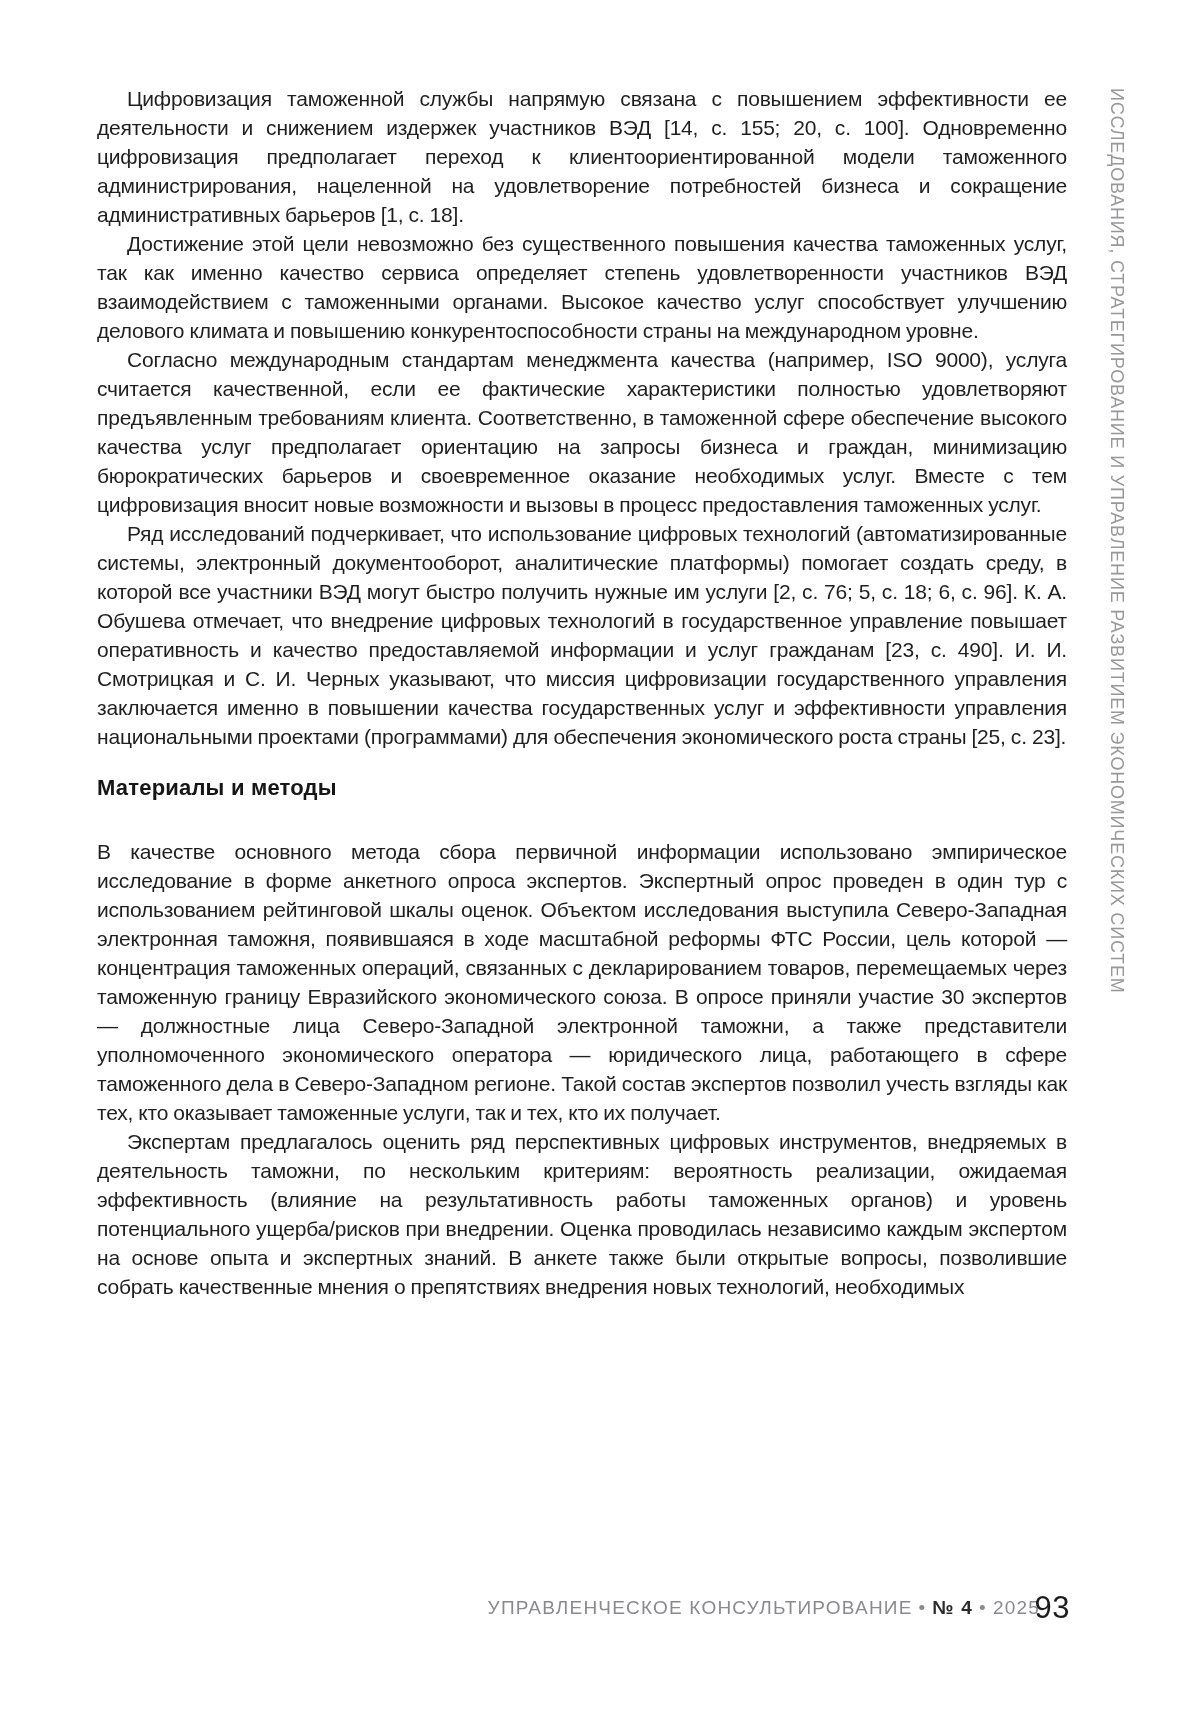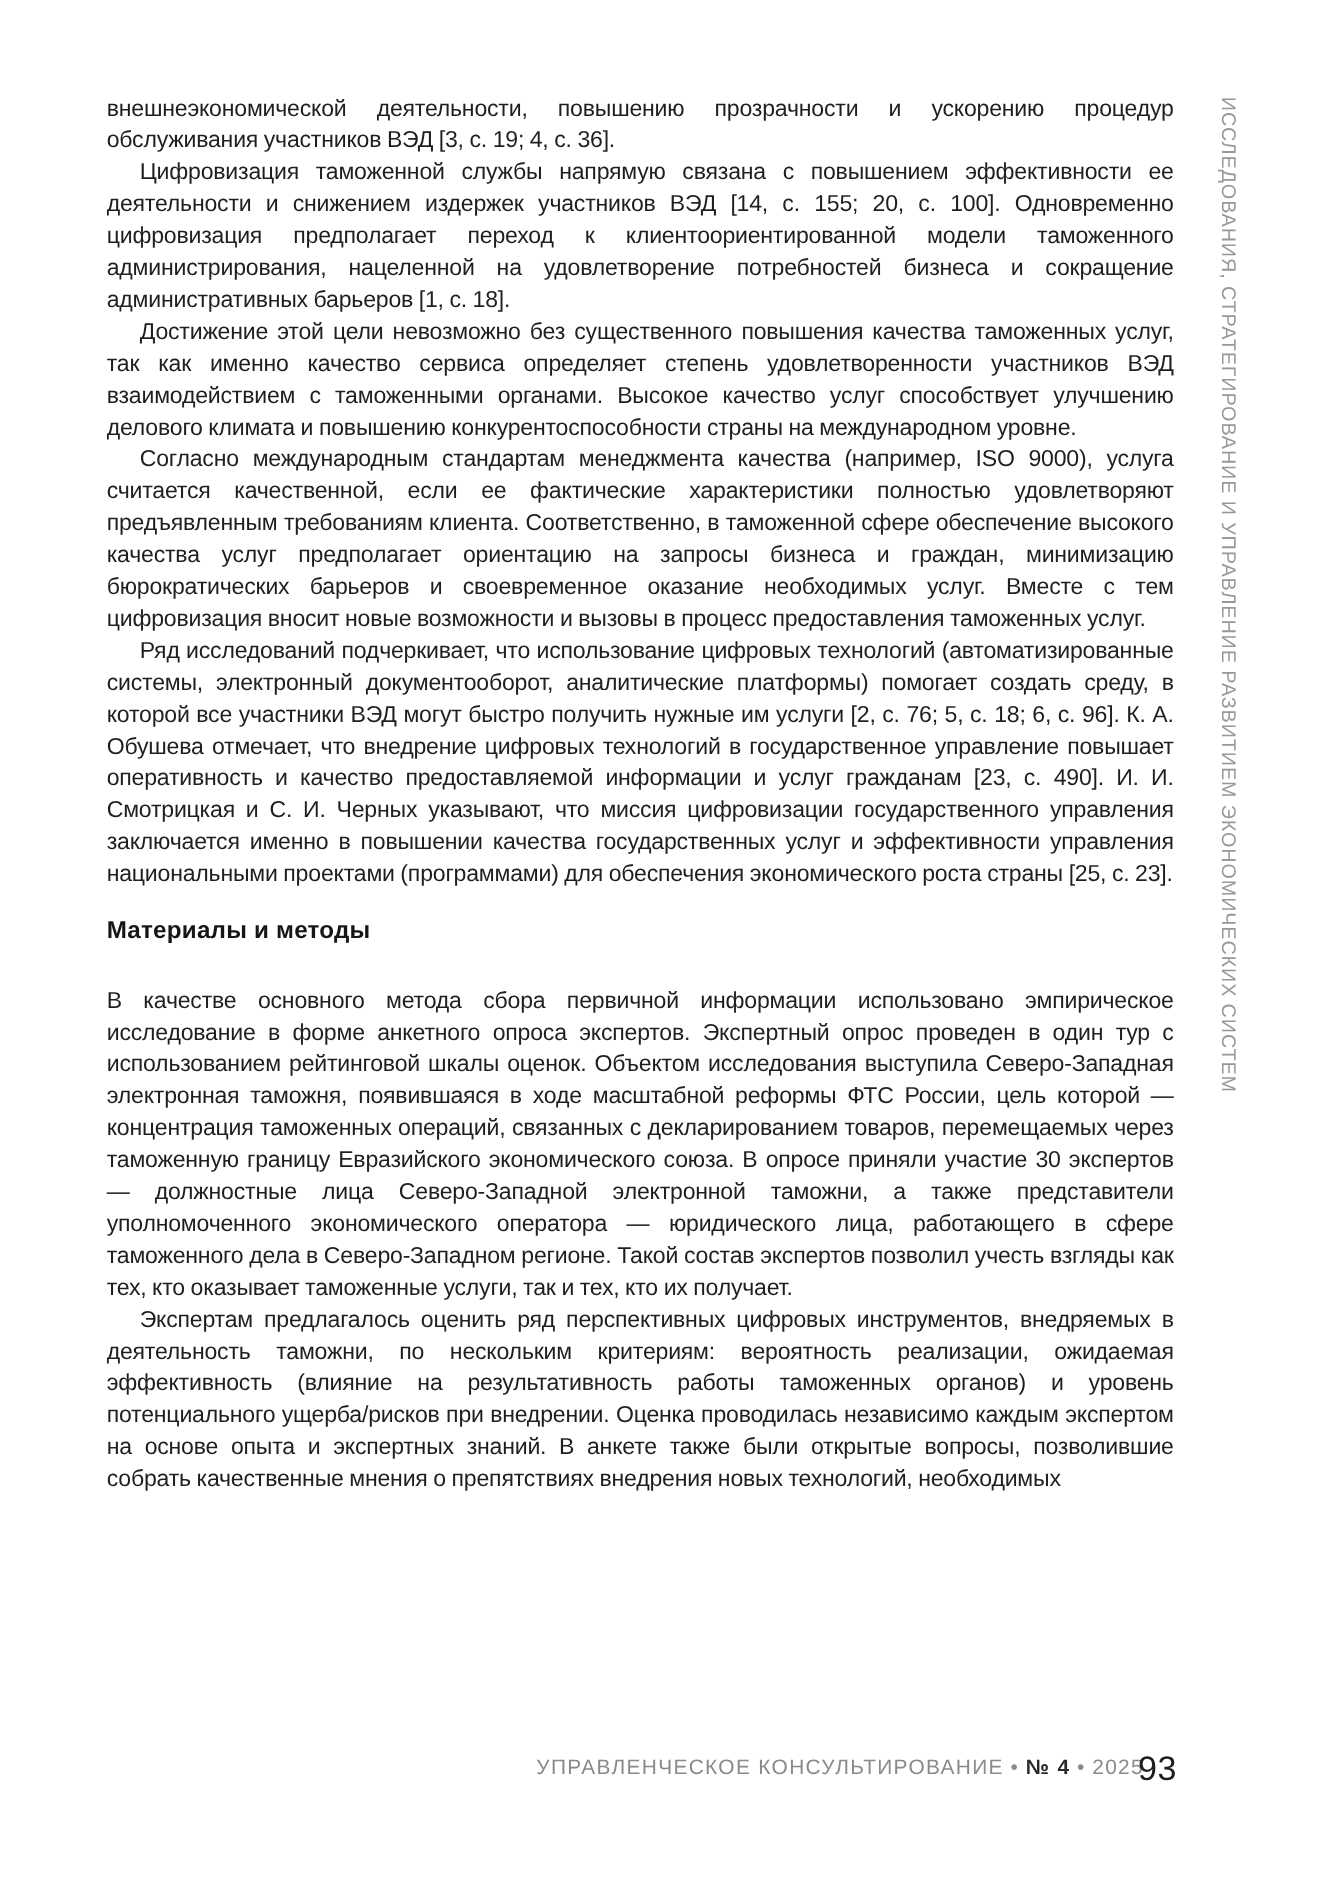--- a/index.html
+++ b/index.html
@@ -77,21 +77,20 @@
   }
 </style>
 </head>
 <body>
 
 <div class="page">
 
   <div class="sidebar-vertical">ИССЛЕДОВАНИЯ, СТРАТЕГИРОВАНИЕ И УПРАВЛЕНИЕ РАЗВИТИЕМ ЭКОНОМИЧЕСКИХ СИСТЕМ</div>
 
   <div class="body-column">
-    <p class="no-indent">внешнеэкономической деятельности, повышению прозрачности и ускорению процедур обслуживания участников ВЭД [3, с. 19; 4, с. 36].</p>
     <p>Цифровизация таможенной службы напрямую связана с повышением эффективности ее деятельности и снижением издержек участников ВЭД [14, с. 155; 20, с. 100]. Одновременно цифровизация предполагает переход к клиентоориентированной модели таможенного администрирования, нацеленной на удовлетворение потребностей бизнеса и сокращение административных барьеров [1, с. 18].</p>
     <p>Достижение этой цели невозможно без существенного повышения качества таможенных услуг, так как именно качество сервиса определяет степень удовлетворенности участников ВЭД взаимодействием с таможенными органами. Высокое качество услуг способствует улучшению делового климата и повышению конкурентоспособности страны на международном уровне.</p>
     <p>Согласно международным стандартам менеджмента качества (например, ISO 9000), услуга считается качественной, если ее фактические характеристики полностью удовлетворяют предъявленным требованиям клиента. Соответственно, в таможенной сфере обеспечение высокого качества услуг предполагает ориентацию на запросы бизнеса и граждан, минимизацию бюрократических барьеров и своевременное оказание необходимых услуг. Вместе с тем цифровизация вносит новые возможности и вызовы в процесс предоставления таможенных услуг.</p>
     <p>Ряд исследований подчеркивает, что использование цифровых технологий (автоматизированные системы, электронный документооборот, аналитические платформы) помогает создать среду, в которой все участники ВЭД могут быстро получить нужные им услуги [2, с. 76; 5, с. 18; 6, с. 96]. К. А. Обушева отмечает, что внедрение цифровых технологий в государственное управление повышает оперативность и качество предоставляемой информации и услуг гражданам [23, с. 490]. И. И. Смотрицкая и С. И. Черных указывают, что миссия цифровизации государственного управления заключается именно в повышении качества государственных услуг и эффективности управления национальными проектами (программами) для обеспечения экономического роста страны [25, с. 23].</p>
 
     <div class="section-heading">Материалы и методы</div>
 
     <p class="no-indent">В качестве основного метода сбора первичной информации использовано эмпирическое исследование в форме анкетного опроса экспертов. Экспертный опрос проведен в один тур с использованием рейтинговой шкалы оценок. Объектом исследования выступила Северо-Западная электронная таможня, появившаяся в ходе масштабной реформы ФТС России, цель которой — концентрация таможенных операций, связанных с декларированием товаров, перемещаемых через таможенную границу Евразийского экономического союза. В опросе приняли участие 30 экспертов — должностные лица Северо-Западной электронной таможни, а также представители уполномоченного экономического оператора — юридического лица, работающего в сфере таможенного дела в Северо-Западном регионе. Такой состав экспертов позволил учесть взгляды как тех, кто оказывает таможенные услуги, так и тех, кто их получает.</p>
     <p>Экспертам предлагалось оценить ряд перспективных цифровых инструментов, внедряемых в деятельность таможни, по нескольким критериям: вероятность реализации, ожидаемая эффективность (влияние на результативность работы таможенных органов) и уровень потенциального ущерба/рисков при внедрении. Оценка проводилась независимо каждым экспертом на основе опыта и экспертных знаний. В анкете также были открытые вопросы, позволившие собрать качественные мнения о препятствиях внедрения новых технологий, необходимых</p>
   </div>

